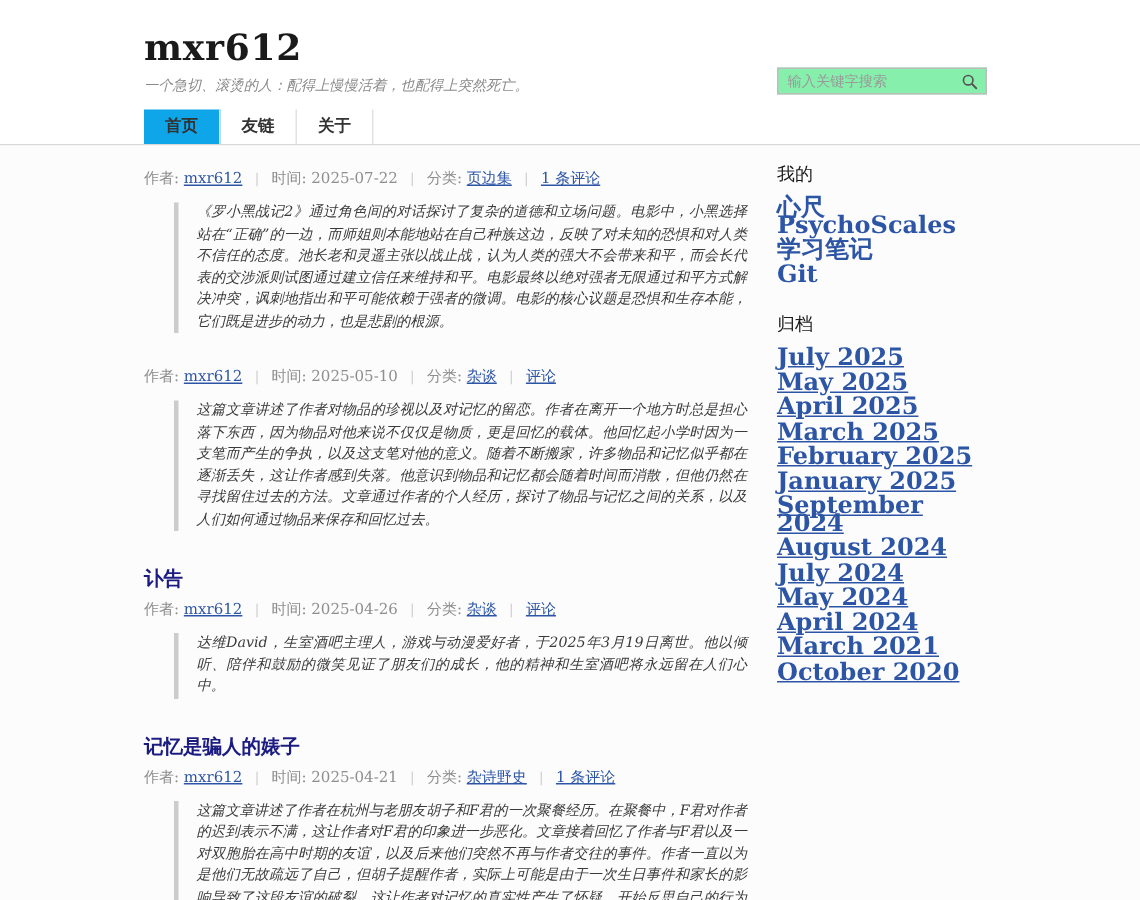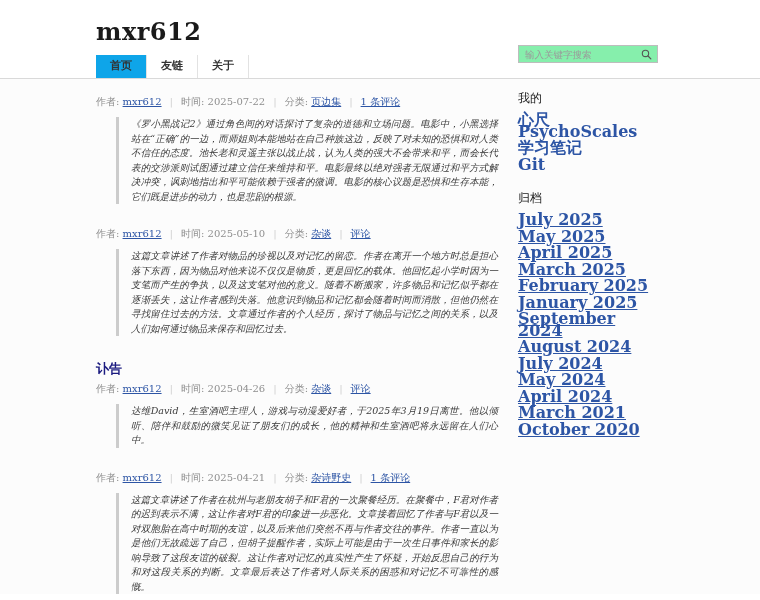--- a/index.html
+++ b/index.html
@@ -61,20 +61,21 @@
   .widget.underline a{text-decoration:underline;text-underline-offset:1px;}
 </style>
 </head>
 <body>
 
 <div class="header-wrap">
   <div class="container">
     <h1 class="site-title">
       <a href="#">mxr612</a>
     </h1>
+    <div class="subtitle">一个急切、滚烫的人：配得上慢慢活着，也配得上突然死亡。</div>
 
     <div class="searchbox">
       <input type="text" placeholder="输入关键字搜索" style="">
       <svg class="search-icon" viewBox="0 0 16 16">
         <circle cx="6.5" cy="6.5" r="4.6" fill="none" stroke="#555" stroke-width="1.6"></circle>
         <line x1="10.2" y1="10.2" x2="14.3" y2="14.3" stroke="#555" stroke-width="1.8" stroke-linecap="round"></line>
       </svg>
     </div>
 
     <nav class="tabs">
@@ -135,20 +136,23 @@
       <span class="sep">|</span>
       <span class="meta-label">分类:</span>
       <a href="#">杂谈</a>
       <span class="sep">|</span>
       <a href="#">评论</a>
     </div>
     <blockquote class="post-excerpt">达维David，生室酒吧主理人，游戏与动漫爱好者，于2025年3月19日离世。他以倾听、陪伴和鼓励的微笑见证了朋友们的成长，他的精神和生室酒吧将永远留在人们心中。</blockquote>
   </article>
 
   <article class="post">
+    <h2>
+      <a href="#" class="post-title">记忆是骗人的婊子</a>
+    </h2>
     <div class="post-meta">
       <span class="meta-label">作者:</span>
       <a href="#">mxr612</a>
       <span class="sep">|</span>
       <span class="meta-label">时间:</span>
       <span>2025-04-21</span>
       <span class="sep">|</span>
       <span class="meta-label">分类:</span>
       <a href="#">杂诗野史</a>
       <span class="sep">|</span>

